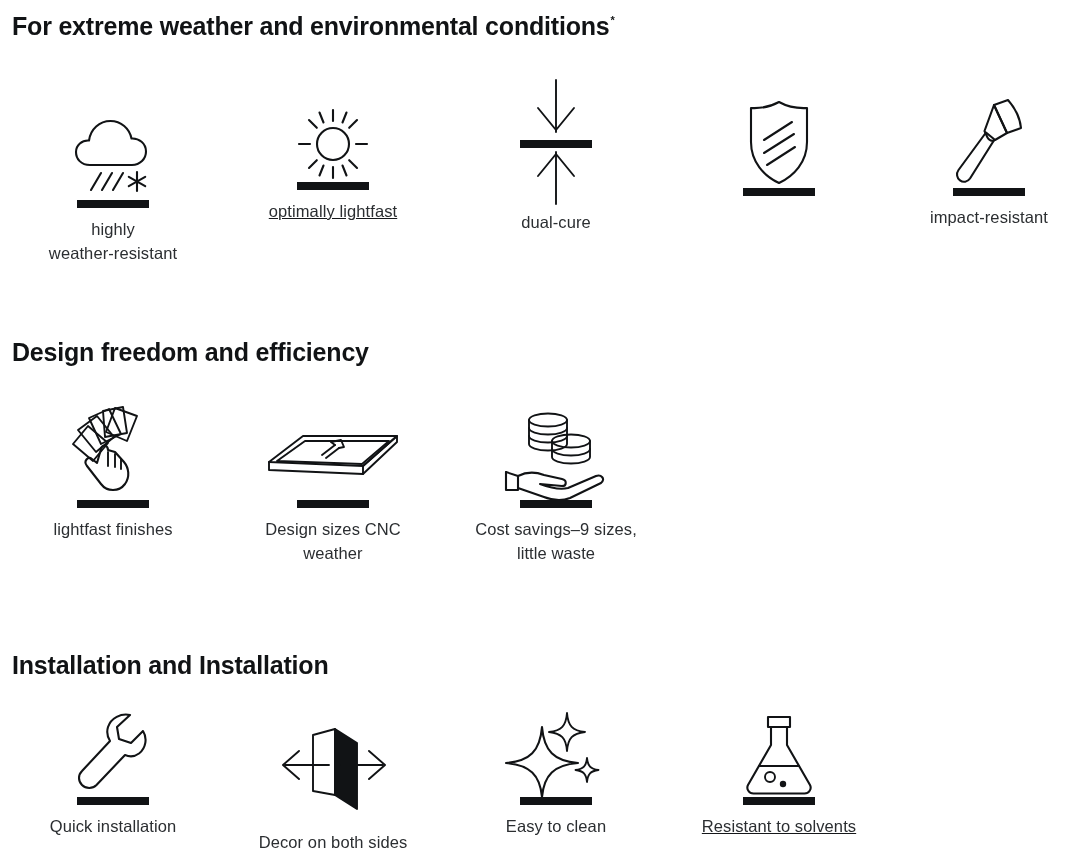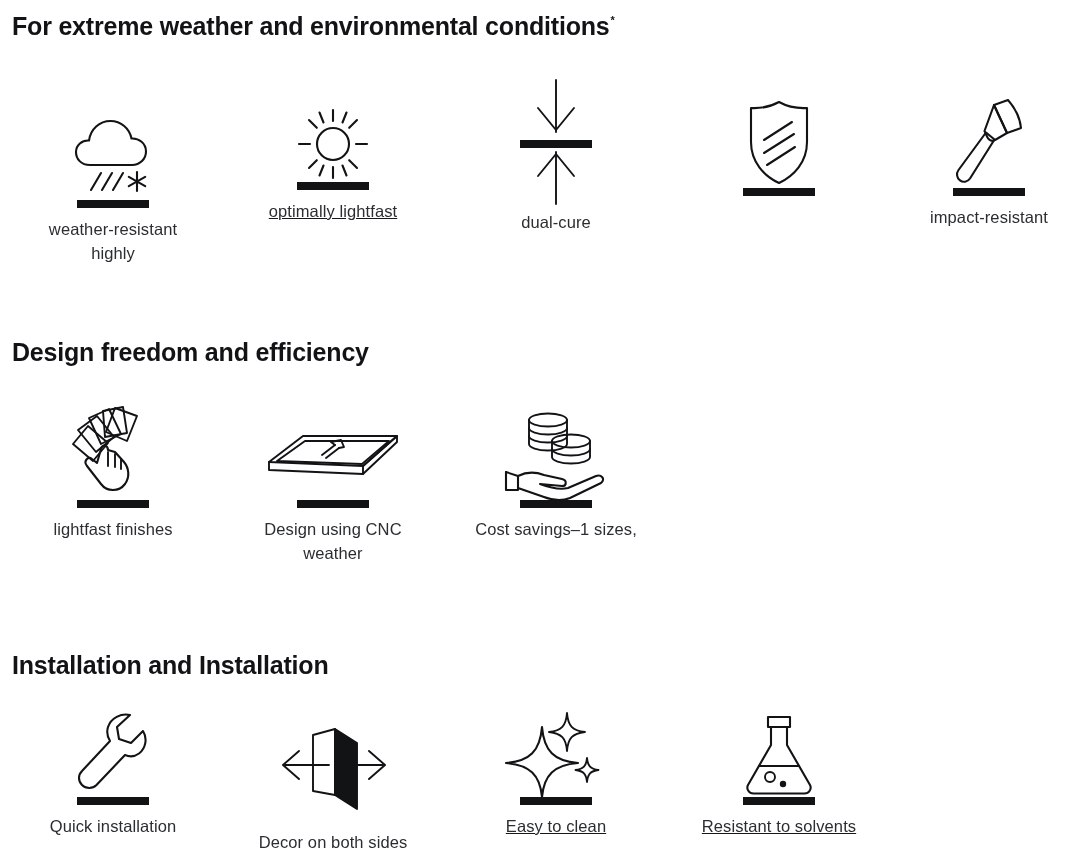--- a/index.html
+++ b/index.html
@@ -85,22 +85,22 @@
             <line class="st" x1="48" y1="80" x2="58" y2="63"></line>
             <g class="st">
               <line x1="72" y1="62" x2="72" y2="81"></line>
               <line x1="63.8" y1="66.8" x2="80.2" y2="76.2"></line>
               <line x1="63.8" y1="76.2" x2="80.2" y2="66.8"></line>
             </g>
           </svg>
         </div>
         <div class="bar"></div>
         <div class="caption">
+          <span class="ln">highly</span>
           <span class="ln">weather-resistant</span>
-          <span class="ln">highly</span>
         </div>
       </div>
 
       <div class="cell" style="left:233px;text-decoration:underline;">
         <div class="icon-wrap" style="height:92px;">
           <svg width="86" height="80" viewBox="0 0 86 80" aria-hidden="true">
             <circle class="st" cx="43" cy="42" r="16"></circle>
             <g class="st">
               <line x1="43" y1="8" x2="43" y2="19"></line>
               <line x1="43" y1="65" x2="43" y2="76"></line>
@@ -213,21 +213,21 @@
             <path class="st-thin" d="M14 41 L42 21 L126 21 L99 44 Z"></path>
             <g class="st-thin">
               <path d="M59 35 L72 25"></path>
               <path d="M63 38 L76 28"></path>
               <path d="M72 25 L68 22 L78 20 L81 27 L76 28"></path>
             </g>
           </svg>
         </div>
         <div class="bar"></div>
         <div class="caption">
-          <span class="ln">Design using CNC</span>
+          <span class="ln">Design sizes CNC</span>
           <span class="ln">weather</span>
         </div>
       </div>
 
       <div class="cell" style="left:456px;">
         <div class="icon-wrap" style="height:100px;">
           <svg width="120" height="92" viewBox="0 0 120 92" aria-hidden="true">
             <g class="st-thin">
               <ellipse cx="52" cy="12" rx="19" ry="6.5"></ellipse>
               <path d="M33 12 L33 20 C33 23.6 41.5 26.5 52 26.5 C62.5 26.5 71 23.6 71 20 L71 12"></path>
@@ -236,21 +236,22 @@
               <ellipse cx="75" cy="33" rx="19" ry="6.5"></ellipse>
               <path d="M56 33 L56 41 C56 44.6 64.5 47.5 75 47.5 C85.5 47.5 94 44.6 94 41 L94 33"></path>
               <path d="M56 41 L56 49 C56 52.6 64.5 55.5 75 55.5 C85.5 55.5 94 52.6 94 49 L94 41"></path>
             </g>
             <path class="st" d="M10 64 L10 82 L22 82 L22 68 C30 64 40 64 48 67 L66 71 C71 72 71 78 66 78 L44 76 C52 79 64 82 72 80 L100 68 C105 66 110 71 105 75 L74 90 C66 93 56 92 48 89 L22 80"></path>
             <path class="st-thin" d="M10 64 L22 68"></path>
           </svg>
         </div>
         <div class="bar"></div>
         <div class="caption">
-          <span class="ln">Cost savings–1 sizes,</span>
+          <span class="ln">Cost savings–9 sizes,</span>
+          <span class="ln">little waste</span>
         </div>
       </div>
 
     </div>
   </div>
 
   <div class="section" style="top:651px;">
     <div class="section-title" style="top:0px;">
       <span>Installation and Installation</span><span class="sup"></span>
     </div>
@@ -281,21 +282,21 @@
               <line x1="68" y1="48" x2="110" y2="48"></line>
               <polyline points="96,34 112,48 96,62"></polyline>
             </g>
           </svg>
         </div>
         <div class="caption" style="margin-top:9px;">
           <span class="ln">Decor on both sides</span>
         </div>
       </div>
 
-      <div class="cell" style="left:456px;text-decoration:underline;">
+      <div class="cell" style="left:456px;">
         <div class="icon-wrap" style="height:92px;">
           <svg width="104" height="86" viewBox="0 0 104 86" aria-hidden="true">
             <path class="st" d="M38 16 C40 40 50 50 74 52 C50 54 40 64 38 86 C36 64 26 54 2 52 C26 50 36 40 38 16 Z"></path>
             <path class="st-thin" d="M63 2 C64 15 68.5 19.5 81 21 C68.5 22.5 64 27 63 40 C62 27 57.5 22.5 45 21 C57.5 19.5 62 15 63 2 Z"></path>
             <path class="st-thin" d="M83 47 C83.7 55 86.5 58 94.5 59 C86.5 60 83.7 63 83 71 C82.3 63 79.5 60 71.5 59 C79.5 58 82.3 55 83 47 Z"></path>
           </svg>
         </div>
         <div class="bar"></div>
         <div class="caption">
           <span class="ln">Easy to clean</span>

